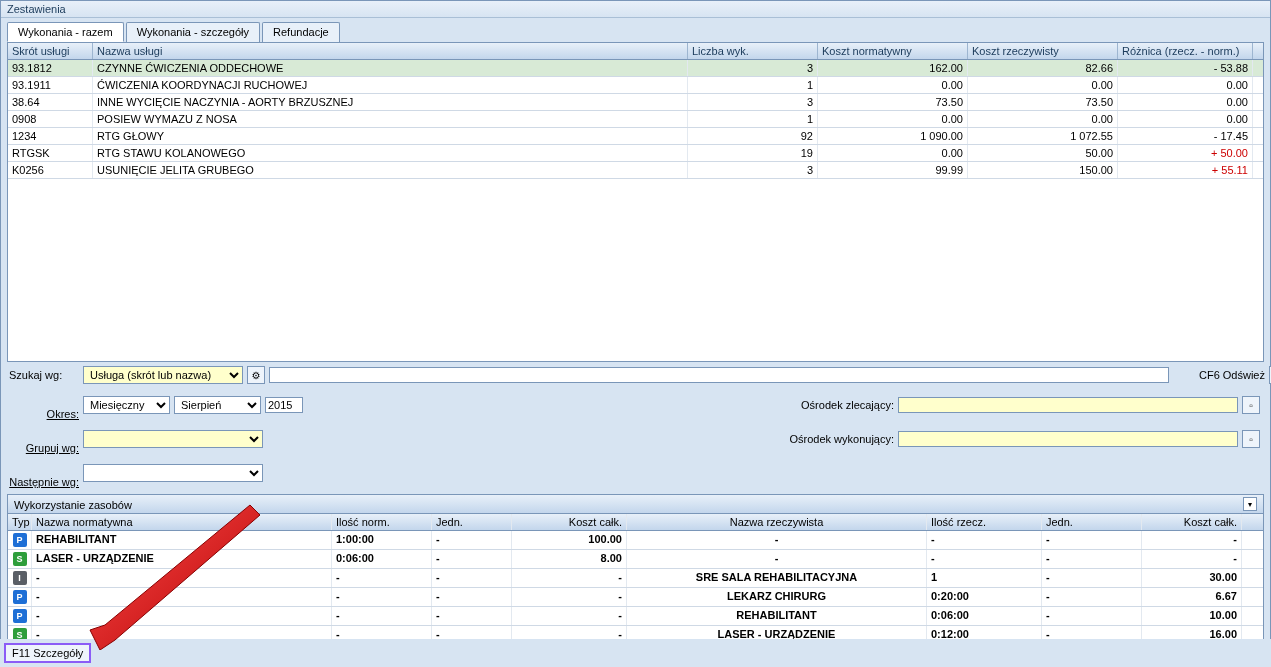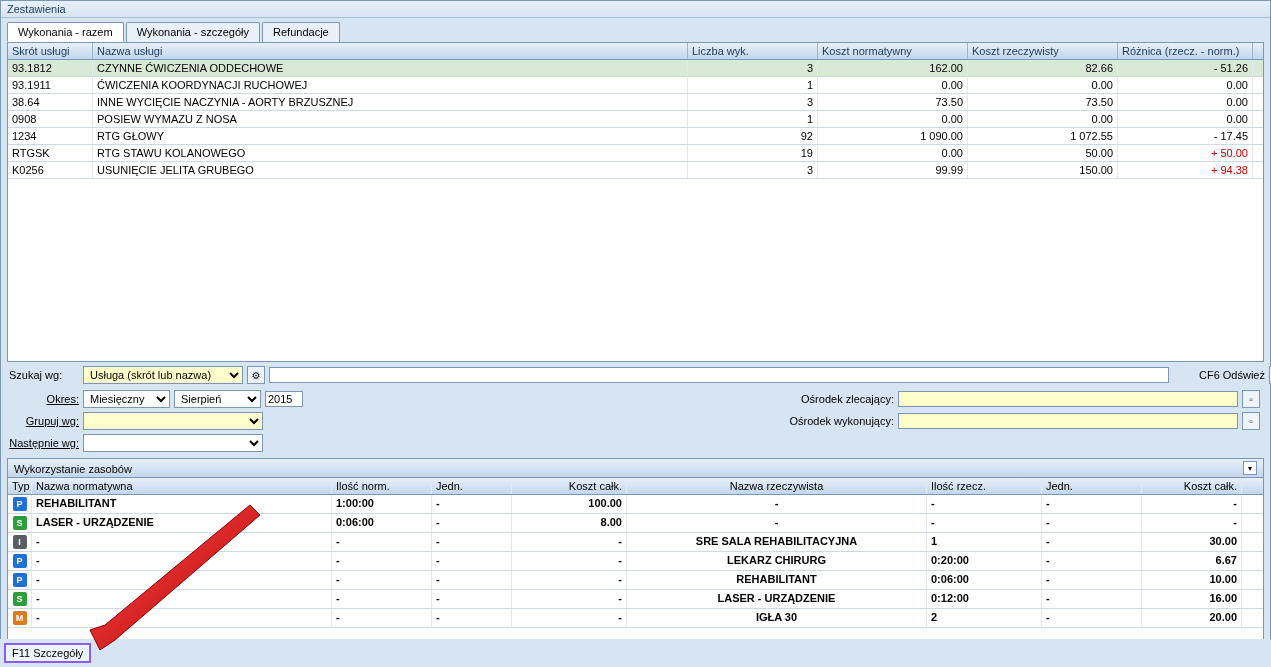--- a/index.html
+++ b/index.html
@@ -130,21 +130,21 @@
   }
 
   .filter2 {
     display: grid;
     grid-template-columns: 70px 220px 1fr 120px 340px 20px;
     gap: 3px 4px;
     padding: 2px 8px;
     align-items: center;
   }
   .filter2 label { text-align: right; font-size: 11px; }
-  .filter2 .ul { text-decoration: underline; }
+  .filter2 .ul { text-decoration: underline; margin-top: 18px; }
 
   .section-bar {
     background: linear-gradient(#e8f0f9, #c3d6ec);
     padding: 2px 6px;
     border: 1px solid #7a96b8;
     margin: 4px 6px 0 6px;
     font-size: 11px;
     display: flex;
     justify-content: space-between;
     align-items: flex-end;
@@ -252,21 +252,21 @@
       <div class="gh-cell col-kr">Koszt rzeczywisty</div>
       <div class="gh-cell col-rz">Różnica (rzecz. - norm.)</div>
     </div>
     <div class="grid-body" id="grid-body">
         <div class="grid-row selected">
           <div class="gr-cell col-sk">93.1812</div>
           <div class="gr-cell col-nm">CZYNNE ĆWICZENIA ODDECHOWE</div>
           <div class="gr-cell col-lw num">3</div>
           <div class="gr-cell col-kn num">162.00</div>
           <div class="gr-cell col-kr num">82.66</div>
-          <div class="gr-cell col-rz num">- 51.26</div>
+          <div class="gr-cell col-rz num">- 53.88</div>
         </div>
         <div class="grid-row">
           <div class="gr-cell col-sk">93.1911</div>
           <div class="gr-cell col-nm">ĆWICZENIA KOORDYNACJI RUCHOWEJ</div>
           <div class="gr-cell col-lw num">1</div>
           <div class="gr-cell col-kn num">0.00</div>
           <div class="gr-cell col-kr num">0.00</div>
           <div class="gr-cell col-rz num">0.00</div>
         </div>
         <div class="grid-row">
@@ -300,21 +300,21 @@
           <div class="gr-cell col-kn num">0.00</div>
           <div class="gr-cell col-kr num">50.00</div>
           <div class="gr-cell col-rz num red">+ 50.00</div>
         </div>
         <div class="grid-row">
           <div class="gr-cell col-sk">K0256</div>
           <div class="gr-cell col-nm">USUNIĘCIE JELITA GRUBEGO</div>
           <div class="gr-cell col-lw num">3</div>
           <div class="gr-cell col-kn num">99.99</div>
           <div class="gr-cell col-kr num">150.00</div>
-          <div class="gr-cell col-rz num red">+ 94.38</div>
+          <div class="gr-cell col-rz num red">+ 55.11</div>
         </div>
       </div>
   </div>
 
   <div class="filters">
     <label class="plain">Szukaj wg:</label>
     <div class="ctrl-row">
       <select class="yellow-field" style="width:160px">
         <option>Usługa (skrót lub nazwa)</option>
       </select>

